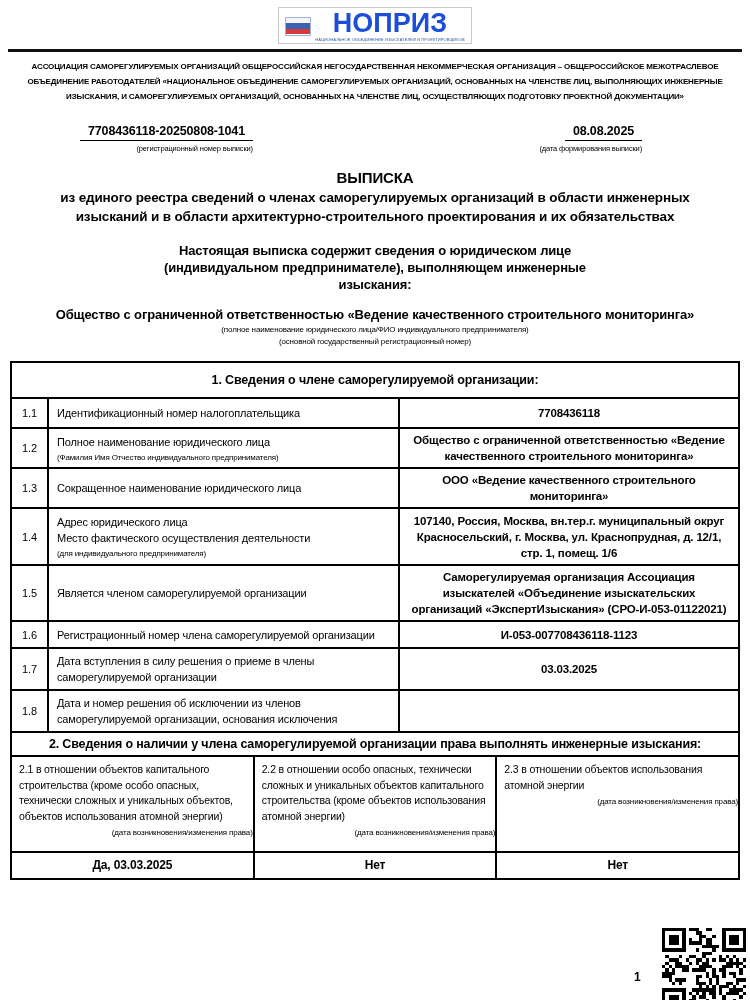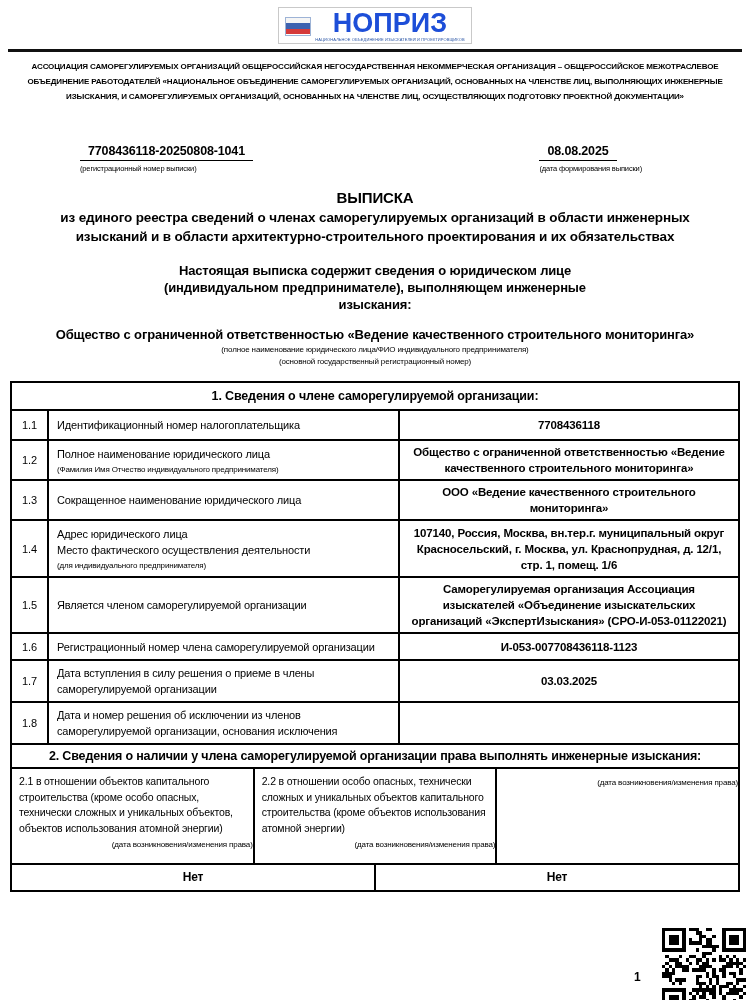--- a/index.html
+++ b/index.html
@@ -38,21 +38,21 @@
   
   .org-name {
     margin: 7px auto 0 auto; width: 714px;
     text-align: center; font-weight: bold;
     font-size: 8px; line-height: 15px;
     text-transform: uppercase;
   }
 
   
   .meta-row { display: flex; justify-content: space-between; margin: 17px 0 0 0; }
-  .meta-block { text-align: left; margin-top: 20px; }
+  .meta-block { text-align: right; }
   .meta-block.left { margin-left: 80px; }
   .meta-block.right { margin-right: 108px; }
   .meta-value {
     display: inline-block; font-weight: bold; font-size: 12.5px;
     border-bottom: 1.5px solid #000; padding: 0 8px 2px 8px;
   }
   .meta-label { font-size: 7.5px; margin-top: 3px; }
 
   
   .doc-title { text-align: center; font-weight: bold; font-size: 15px; margin-top: 16px; }
@@ -69,21 +69,21 @@
   .ogrn { text-align: center; font-weight: bold; font-size: 17px; margin-top: 13px; letter-spacing: 0.5px; }
 
   
   table.t1 {
     width: 730px; margin: 15px 10px 0 10px;
     border-collapse: collapse; table-layout: fixed;
   }
   table.t1 td { border: 2px solid #000; vertical-align: middle; }
   td.sec-head {
     text-align: center; font-weight: bold; font-size: 12.5px;
-    height: 28px; padding: 2px;
+    height: 36px; padding: 2px;
   }
   col.c-num { width: 37px; }
   col.c-lbl { width: 351px; }
   td.num { text-align: center; font-size: 11px; }
   td.lbl { padding: 4px 6px 4px 8px; }
   .lbl-main { font-size: 11px; line-height: 16px; }
   .lbl-sub { font-size: 8px; line-height: 11px; margin-top: 2px; }
   td.val {
     text-align: center; font-weight: bold; font-size: 11.5px;
     line-height: 16px; padding: 3px 6px;
@@ -240,24 +240,26 @@
     <div class="t2-grid">
       <div class="t2-cell">
         <div class="t2-head">2.1 в отношении объектов капитального строительства (кроме особо опасных, технически сложных и уникальных объектов, объектов использования атомной энергии)</div>
         <div class="t2-sub">(дата возникновения/изменения права)</div>
       </div>
       <div class="t2-cell">
         <div class="t2-head">2.2 в отношении особо опасных, технически сложных и уникальных объектов капитального строительства (кроме объектов использования атомной энергии)</div>
         <div class="t2-sub">(дата возникновения/изменения права)</div>
       </div>
       <div class="t2-cell">
+        <div class="t2-head">2.3 в отношении объектов использования атомной энергии</div>
         <div class="t2-sub">(дата возникновения/изменения права)</div>
       </div>
     </div>
     <div class="t2-vals">
+      <div class="t2-val">Да, 03.03.2025</div>
       <div class="t2-val">Нет</div>
       <div class="t2-val">Нет</div>
     </div>
   </div>
 
   <span class="page-num">1</span>
   <svg class="qr" id="qr" width="84" height="84" viewBox="0 0 100 100" shape-rendering="crispEdges">
       <g fill="#000">
         <rect x="32" y="0" width="4" height="4"></rect>
         <rect x="36" y="0" width="4" height="4"></rect>

